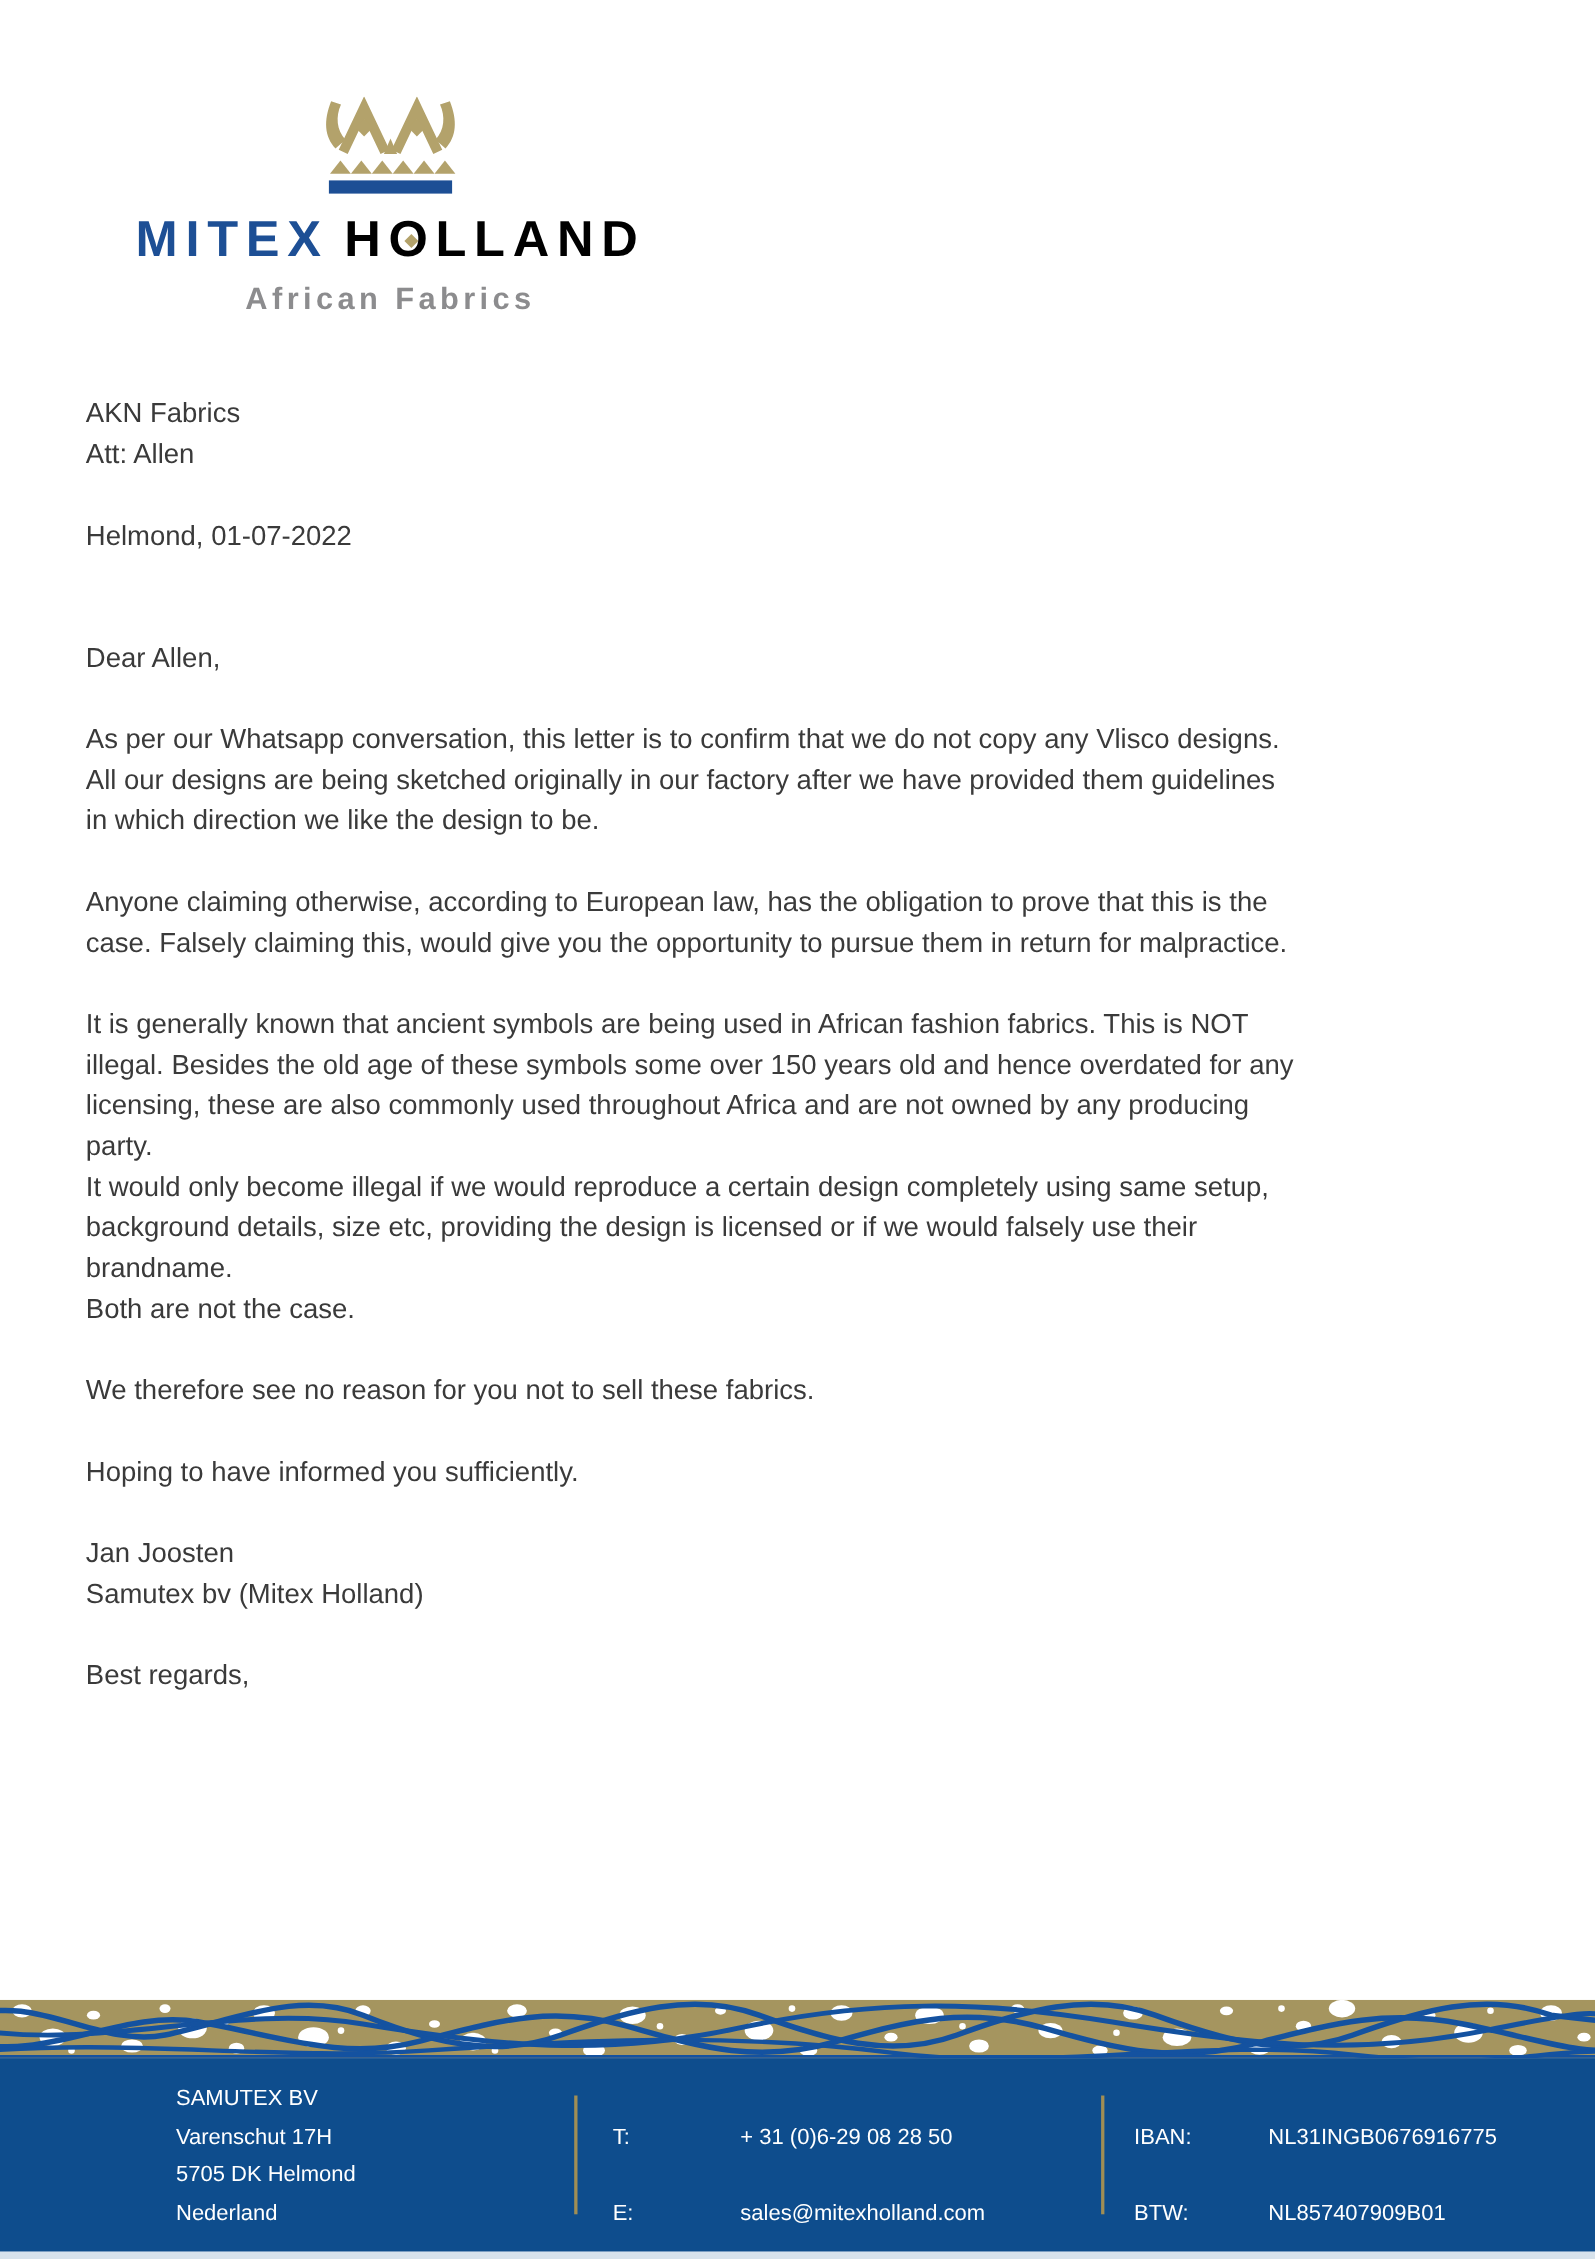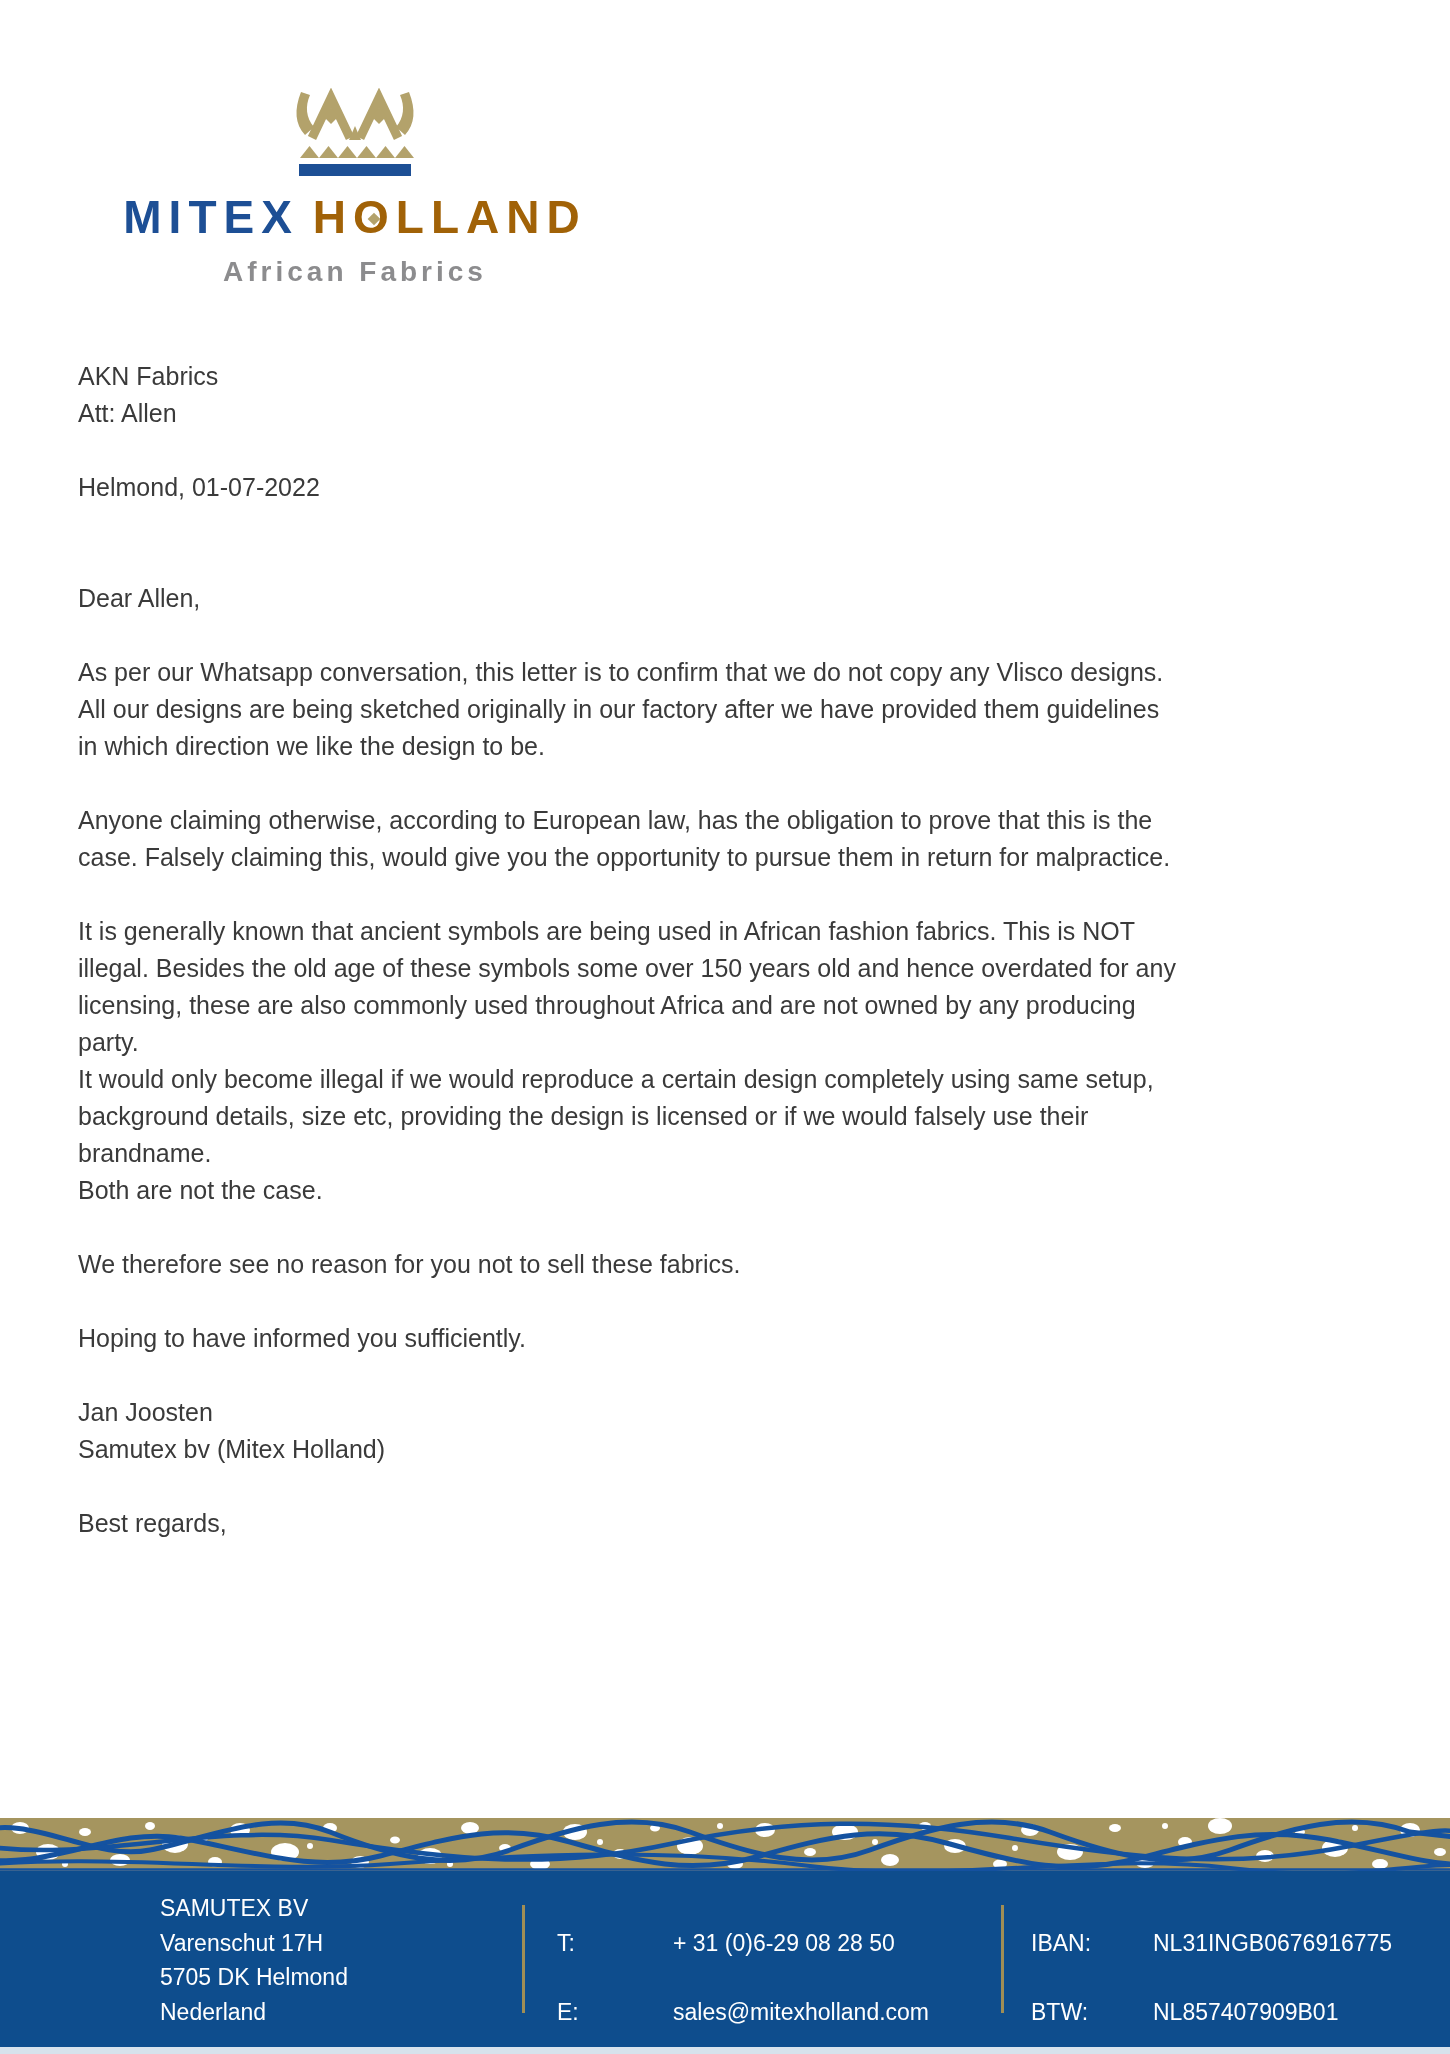--- a/index.html
+++ b/index.html
@@ -16,21 +16,21 @@
     position:absolute;left:75px;top:88px;width:560px;
     text-align:center;
   }
   .crown{display:block;margin:0 auto;}
   .brand-line{
     margin-top:10px;
     font-size:46px;font-weight:bold;letter-spacing:7px;
     white-space:nowrap;
   }
   .brand-mitex{color:#1D4F95;}
-  .brand-holland{color:#a16207;margin-left:14px;text-align:center;}
+  .brand-holland{color:#000000;margin-left:14px;text-align:center;}
   .o-wrap{position:relative;display:inline-block;}
   .o-wrap::after{
     content:"";position:absolute;left:50%;top:54%;
     width:9px;height:9px;background:#B3A26B;
     transform:translate(-50%,-50%) rotate(45deg);
   }
   .brand-tagline{
     margin-top:12px;
     font-size:28px;font-weight:bold;letter-spacing:4px;
     color:#8C8C8E;
@@ -50,21 +50,21 @@
   .footer-bar{
     position:absolute;left:0;top:1871px;width:1450px;height:176px;
     background:#0E4D8D;
   }
   .footer-strip{
     position:absolute;left:0;top:2047px;width:1450px;height:7px;
     background:#D7E2EC;
   }
   .footer-col{
     position:absolute;color:#ffffff;
-    font-size:23px;line-height:34.5px;white-space:pre-line;
+    font-size:20px;line-height:34.5px;white-space:pre-line;
   }
   .col-company{left:160px;top:1891px;}
   .col-contact{left:557px;top:1891px;}
   .col-registration{left:1031px;top:1891px;}
   .kv-row{display:flex;}
   .kv-label{display:inline-block;width:76px;flex:0 0 76px;}
   .col-registration .kv-label{width:82px;flex:0 0 82px;}
   .kv-value{display:inline-block;margin-left:40px;}
   .footer-divider{
     position:absolute;top:1905px;width:3px;height:108px;

